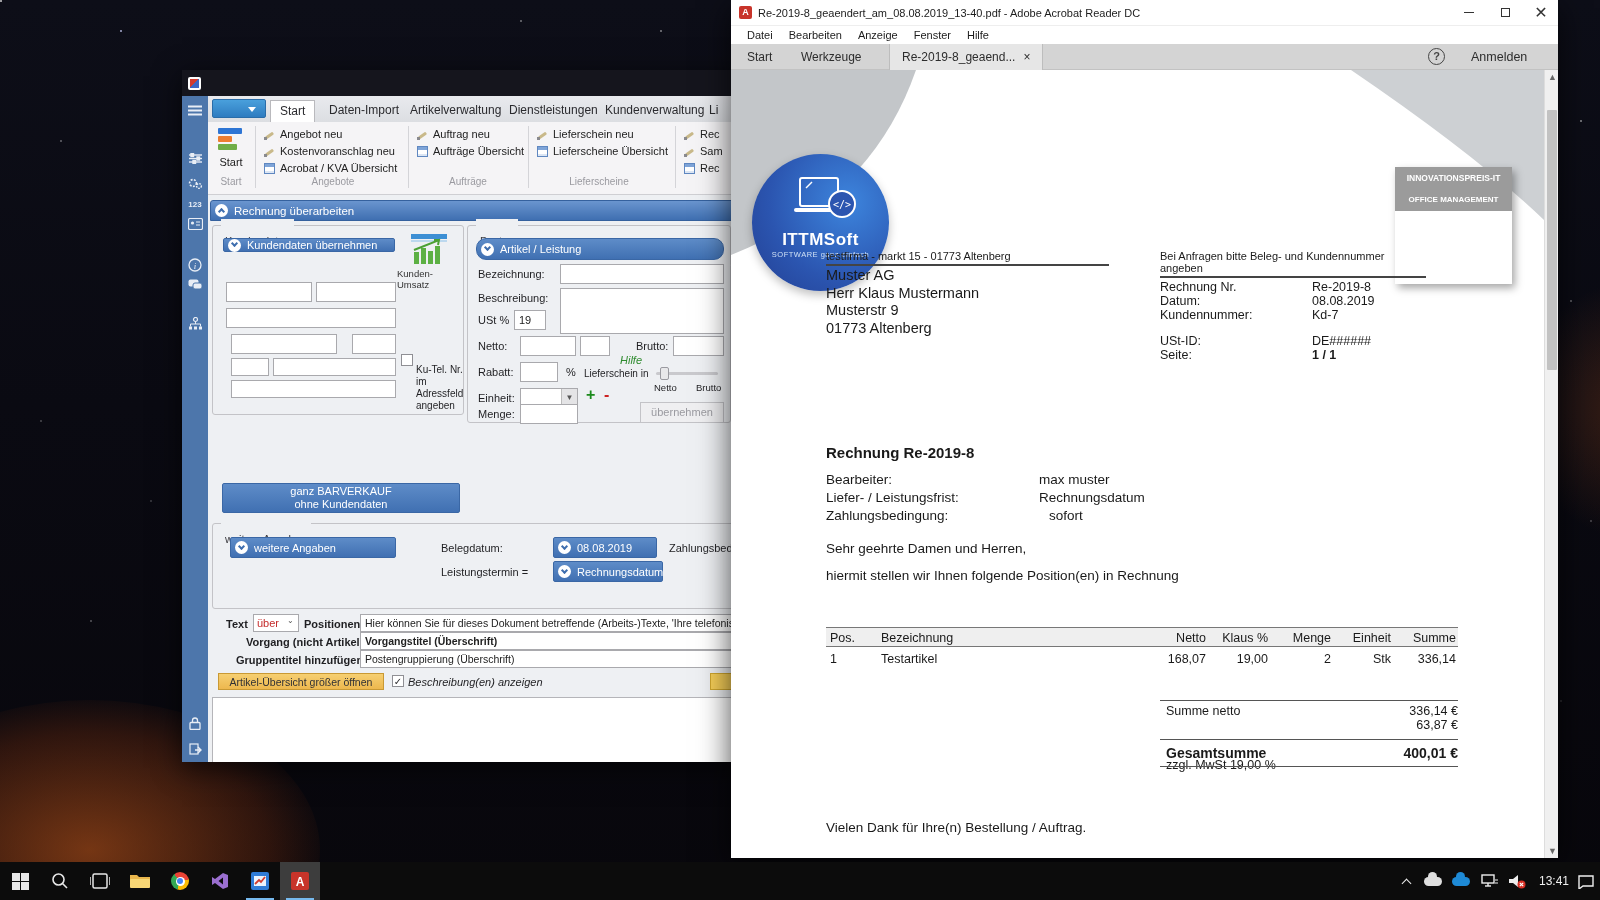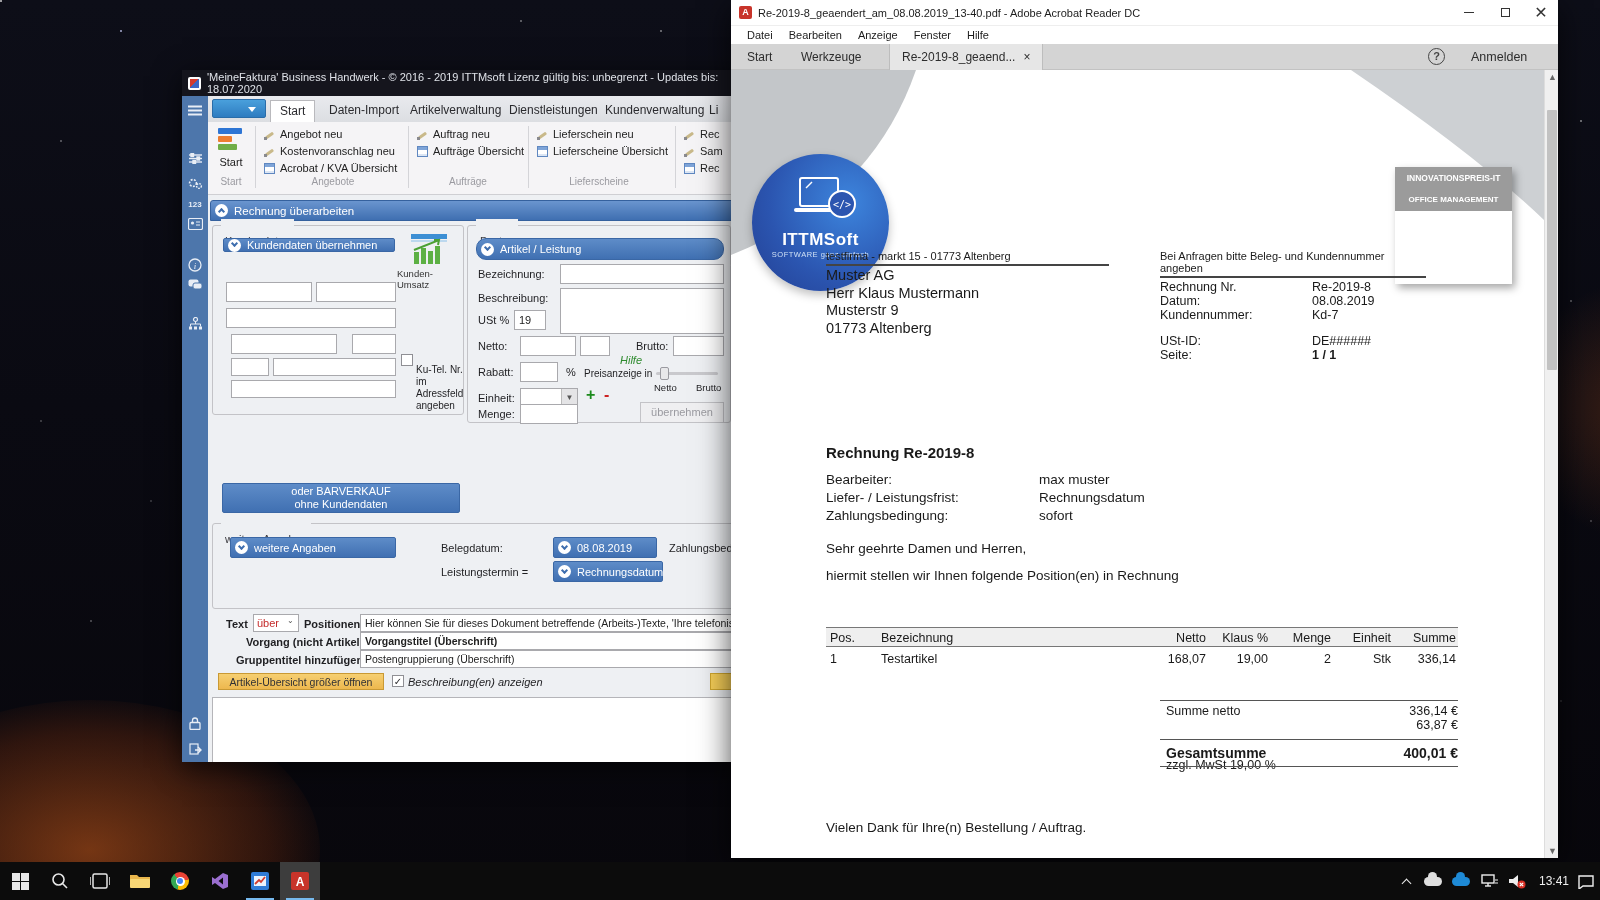--- a/index.html
+++ b/index.html
@@ -108,21 +108,20 @@
 <body>
 
 <div class="screen">
   <div class="abs stars"></div>
   <div class="abs glow1"></div>
   <div class="abs glow2"></div>
 
   <div class="abs fx">
     <div class="fx-title">
       <span class="fx-appico"></span>
-      <span>'MeineFaktura' Business Handwerk - © 2016 - 2019 ITTMsoft Lizenz gültig bis: unbegrenzt - Updates bis: 18.07.2020</span>
     </div>
 
     <div class="fx-side">
       <span class="ico" style="top:6px">
         <svg width="14" height="11">
             <g stroke="#e8edf5" stroke-width="2">
               <line x1="0" y1="1.5" x2="14" y2="1.5"></line>
               <line x1="0" y1="5.5" x2="14" y2="5.5"></line>
               <line x1="0" y1="9.5" x2="14" y2="9.5"></line>
             </g>
@@ -295,21 +294,21 @@
           <input class="txt" style="left: 18px; top: 108px; width: 106px; height: 20px;">
           <input class="txt" style="left: 139px; top: 108px; width: 44px; height: 20px;">
           <input class="txt" style="left: 18px; top: 132px; width: 38px; height: 18px;">
           <input class="txt" style="left: 60px; top: 132px; width: 123px; height: 18px;">
           <input class="txt" style="left: 18px; top: 154px; width: 165px; height: 18px;">
           <span class="cbx" style="left:188px;top:128px"></span>
           <span class="lbl" style="left:203px;top:138px;width:48px;font-size:10px;line-height:12px">Ku-Tel. Nr. im Adressfeld angeben</span>
 
         </div>
         <div class="blue-btn" style="left:14px;top:288px;width:238px;height:30px;justify-content:center;flex-direction:column;line-height:13px">
-          <span>oder BARVERKAUF</span>
+          <span>ganz BARVERKAUF</span>
           <span>ohne Kundendaten</span>
         </div>
 
         <div class="grpbox" style="left:259px;top:30px;width:264px;height:198px">
           <span class="grplabel">Posten</span>
           <div class="blue-btn" style="left:8px;top:12px;width:248px;height:22px;border-radius:10px">
             <span class="circle-ico">
                 <span class="chev down"></span>
               </span>
             <span>Artikel / Leistung</span>
@@ -322,21 +321,21 @@
           <input class="txt" style="left: 46px; top: 84px; width: 32px; height: 20px;" value="19">
           <span class="lbl" style="left:10px;top:114px">Netto:</span>
           <input class="txt" style="left: 52px; top: 110px; width: 56px; height: 20px;">
           <input class="txt" style="left: 112px; top: 110px; width: 30px; height: 20px;">
           <span class="lbl" style="left:168px;top:114px">Brutto:</span>
           <input class="txt" style="left: 205px; top: 110px; width: 51px; height: 20px;">
           <span class="lbl" style="left:152px;top:128px;color:#2e8b2e;font-style:italic">Hilfe</span>
           <span class="lbl" style="left:10px;top:140px">Rabatt:</span>
           <input class="txt" style="left: 52px; top: 136px; width: 38px; height: 20px;">
           <span class="lbl" style="left:98px;top:140px">%</span>
-          <span class="lbl" style="left:116px;top:142px;font-size:10px">Preisanzeige in</span>
+          <span class="lbl" style="left:116px;top:142px;font-size:10px">Lieferschein in</span>
           <span class="slider" style="left:188px;top:146px;width:62px">
               <i></i>
             </span>
           <span class="lbl" style="left:186px;top:156px;font-size:9.5px">Netto</span>
           <span class="lbl" style="left:228px;top:156px;font-size:9.5px">Brutto</span>
           <span class="lbl" style="left:10px;top:166px">Einheit:</span>
           <span class="abs" style="left:52px;top:162px;width:58px;height:20px;border:1px solid #a9a9ad;background:#fff">
             <span class="abs" style="right:0;top:0;width:16px;height:18px;background:#e4e4e6;border-left:1px solid #bbb;text-align:center;font-size:8px;line-height:18px;color:#555">▼</span>
           </span>
           <span class="lbl" style="left:118px;top:160px;color:#1c8a1c;font-size:16px;font-weight:bold">+</span>
@@ -472,21 +471,21 @@
       <span class="inv-lbl" style="left:581px;top:264px">DE######</span>
       <span class="inv-lbl" style="left:429px;top:278px">Seite:</span>
       <span class="inv-lbl" style="left:581px;top:278px;font-weight:bold">1 / 1</span>
 
       <div class="abs" style="left:95px;top:374px;font-size:15px;font-weight:bold">Rechnung Re-2019-8</div>
       <span class="inv-body" style="left:95px;top:402px">Bearbeiter:</span>
       <span class="inv-body" style="left:308px;top:402px">max muster</span>
       <span class="inv-body" style="left:95px;top:420px">Liefer- / Leistungsfrist:</span>
       <span class="inv-body" style="left:308px;top:420px">Rechnungsdatum</span>
       <span class="inv-body" style="left:95px;top:438px">Zahlungsbedingung:</span>
-      <span class="inv-body" style="left:308px;top:438px">sofort</span>
+      <span class="inv-body" style="left:318px;top:438px">sofort</span>
 
       <span class="inv-body" style="left:95px;top:471px">Sehr geehrte Damen und Herren,</span>
       <span class="inv-body" style="left:95px;top:498px">hiermit stellen wir Ihnen folgende Position(en) in Rechnung</span>
 
       <div class="abs" style="left:95px;top:557px;width:632px;height:20px;background:#efefef;border-top:1px solid #777;border-bottom:1px solid #777">
         <span class="inv-lbl" style="left:4px;top:3px">Pos.</span>
         <span class="inv-lbl" style="left:55px;top:3px">Bezeichnung</span>
         <span class="inv-lbl" style="left:330px;top:3px;width:50px;text-align:right">Netto</span>
         <span class="inv-lbl" style="left:390px;top:3px;width:52px;text-align:right">Klaus %</span>
         <span class="inv-lbl" style="left:455px;top:3px;width:50px;text-align:right">Menge</span>

